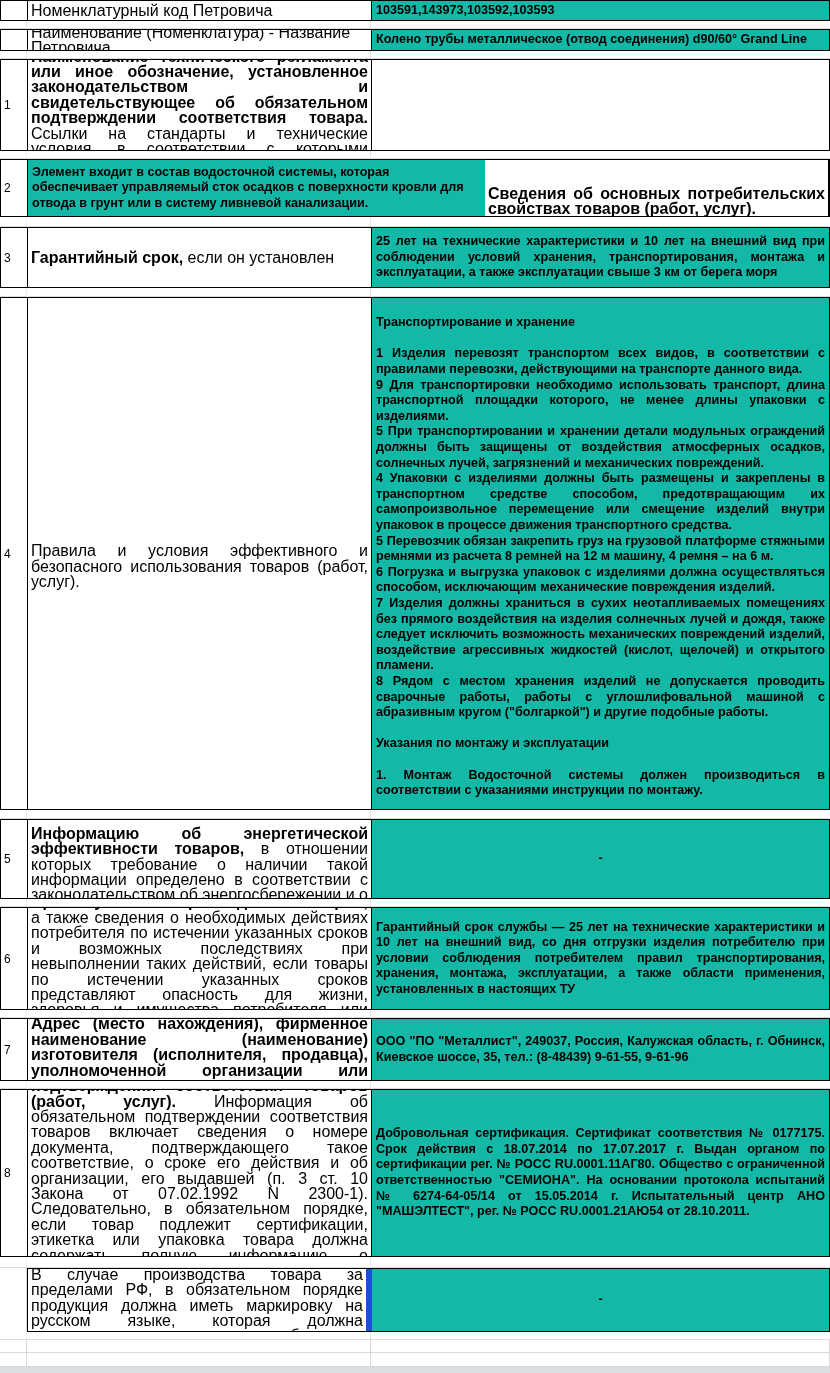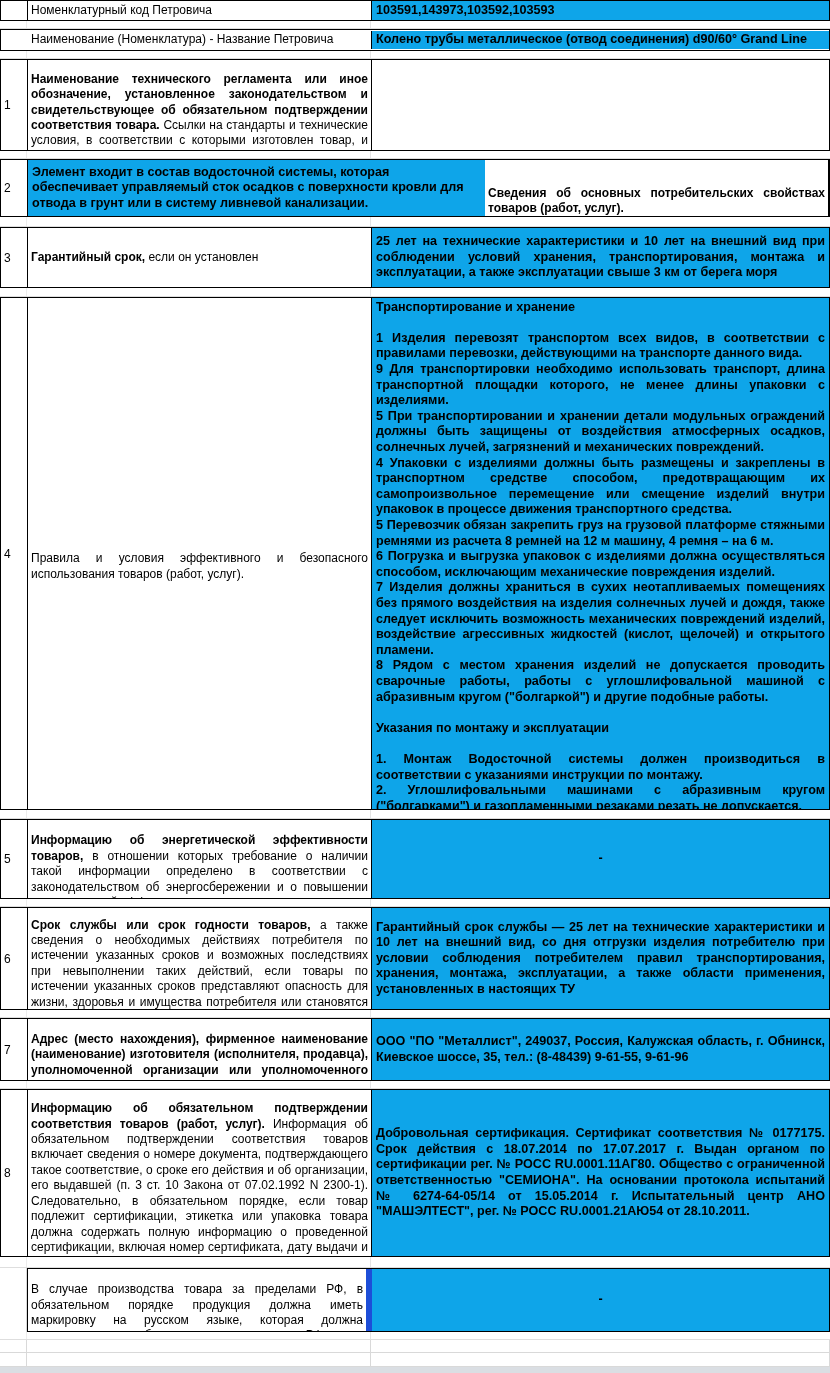--- a/index.html
+++ b/index.html
@@ -2,23 +2,23 @@
 <html><head>
 <meta charset="utf-8">
 <style>
   html,body{margin:0;padding:0;background:#fff;}
   .sheet{width:830px;font-family:"Liberation Sans","DejaVu Sans",sans-serif;color:#000;}
   .row{display:flex;box-sizing:border-box;width:830px;overflow:hidden;background:#fff;}
   .row-border{border:1px solid #000;}
   .cell{box-sizing:border-box;}
   .num{width:27px;flex:none;display:flex;align-items:center;padding-left:3px;font-size:12px;}
   .row-border .num{border-right:1px solid #000;}
-  .label{width:344px;flex:none;display:flex;align-items:center;padding:1px 3px;font-size:12px;line-height:15.4px;}
+  .label{width:344px;flex:none;display:flex;align-items:center;padding:1px 3px;font-size:16px;line-height:15.4px;}
   .row-border .label{border-right:1px solid #000;}
-  .value{flex:1;background:#0ea5e9;display:flex;align-items:center;padding:1px 4px;font-weight:bold;font-size:12.6px;line-height:15.6px;}
+  .value{flex:1;background:#14b8a6;display:flex;align-items:center;padding:1px 4px;font-weight:bold;font-size:12.6px;line-height:15.6px;}
   .cell-inner{width:100%;}
   .lab-just .cell-inner{text-align:justify;margin-top:26px;}
   .val-just{text-align:justify;}
   .val-center{text-align:center;}
   .v-top{align-items:center;padding-top:8px;}
   .val-left .line{white-space:pre-wrap;}
   .line{min-height:15.6px;}
   .b{font-weight:bold;}
   .row-partial .num{border-right:1px solid #D9D9D9;}
   .black-box{flex:1;display:flex;border:1px solid #000;box-sizing:border-box;}
@@ -46,21 +46,21 @@
         <div class="cell-inner">
           <div class="line">103591,143973,103592,103593</div>
         </div>
       </div>
     </div>
     <div class="gap" style="height: 8px;">
       <div class="gap-n"></div>
       <div class="gap-l"></div>
       <div class="gap-v"></div>
     </div>
-    <div class="row row-border" style="height: 22px; align-items: center;">
+    <div class="row row-border" style="height: 22px;">
       <div class="cell num"></div>
       <div class="cell label lab-left">
         <div class="cell-inner"><span class="b"></span><span>Наименование (Номенклатура) - Название Петровича</span></div>
       </div>
       <div class="cell value val-left">
         <div class="cell-inner">
           <div class="line">Колено трубы металлическое (отвод соединения) d90/60° Grand Line</div>
         </div>
       </div>
     </div>
@@ -134,21 +134,20 @@
           <div class="line">5 При транспортировании и хранении детали модульных ограждений должны быть защищены от воздействия атмосферных осадков, солнечных лучей, загрязнений и механических повреждений.</div>
           <div class="line">4 Упаковки с изделиями должны быть размещены и закреплены в транспортном средстве способом, предотвращающим их самопроизвольное перемещение или смещение изделий внутри упаковок в процессе движения транспортного средства.</div>
           <div class="line">5 Перевозчик обязан закрепить груз на грузовой платформе стяжными ремнями из расчета 8 ремней на 12 м машину, 4 ремня – на 6 м.</div>
           <div class="line">6 Погрузка и выгрузка упаковок с изделиями должна осуществляться способом, исключающим механические повреждения изделий.</div>
           <div class="line">7 Изделия должны храниться в сухих неотапливаемых помещениях без прямого воздействия на изделия солнечных лучей и дождя, также следует исключить возможность механических повреждений изделий, воздействие агрессивных жидкостей (кислот, щелочей) и открытого пламени.</div>
           <div class="line">8 Рядом с местом хранения изделий не допускается проводить сварочные работы, работы с углошлифовальной машиной с абразивным кругом ("болгаркой") и другие подобные работы.</div>
           <div class="line"></div>
           <div class="line">Указания по монтажу и эксплуатации</div>
           <div class="line"></div>
           <div class="line">1. Монтаж Водосточной системы должен производиться в соответствии с указаниями инструкции по монтажу.</div>
-          <div class="line">2. Углошлифовальными машинами с абразивным кругом ("болгарками") и газопламенными резаками резать не допускается.</div>
         </div>
       </div>
     </div>
     <div class="gap" style="height: 9px;">
       <div class="gap-n"></div>
       <div class="gap-l"></div>
       <div class="gap-v"></div>
     </div>
     <div class="row row-border" style="height: 80px;">
       <div class="cell num">

